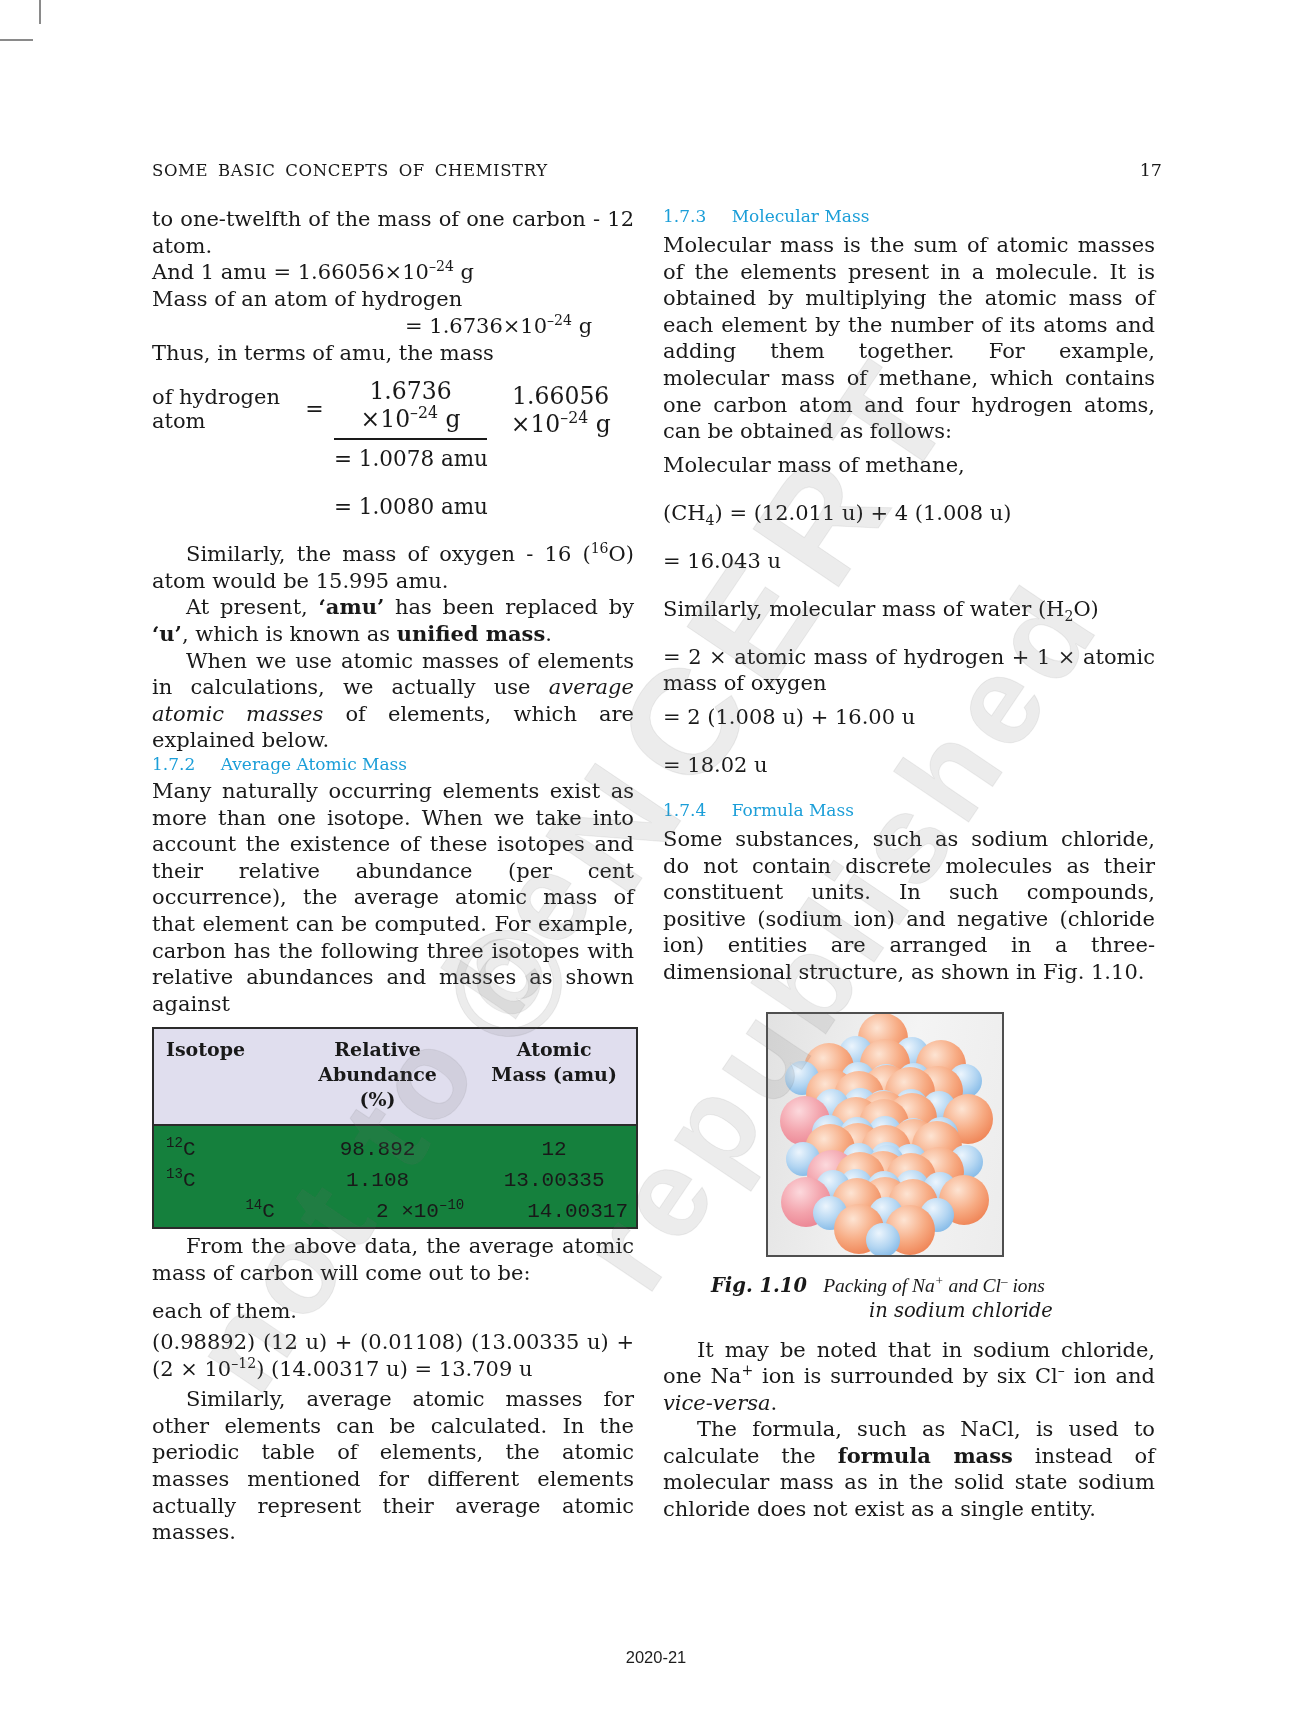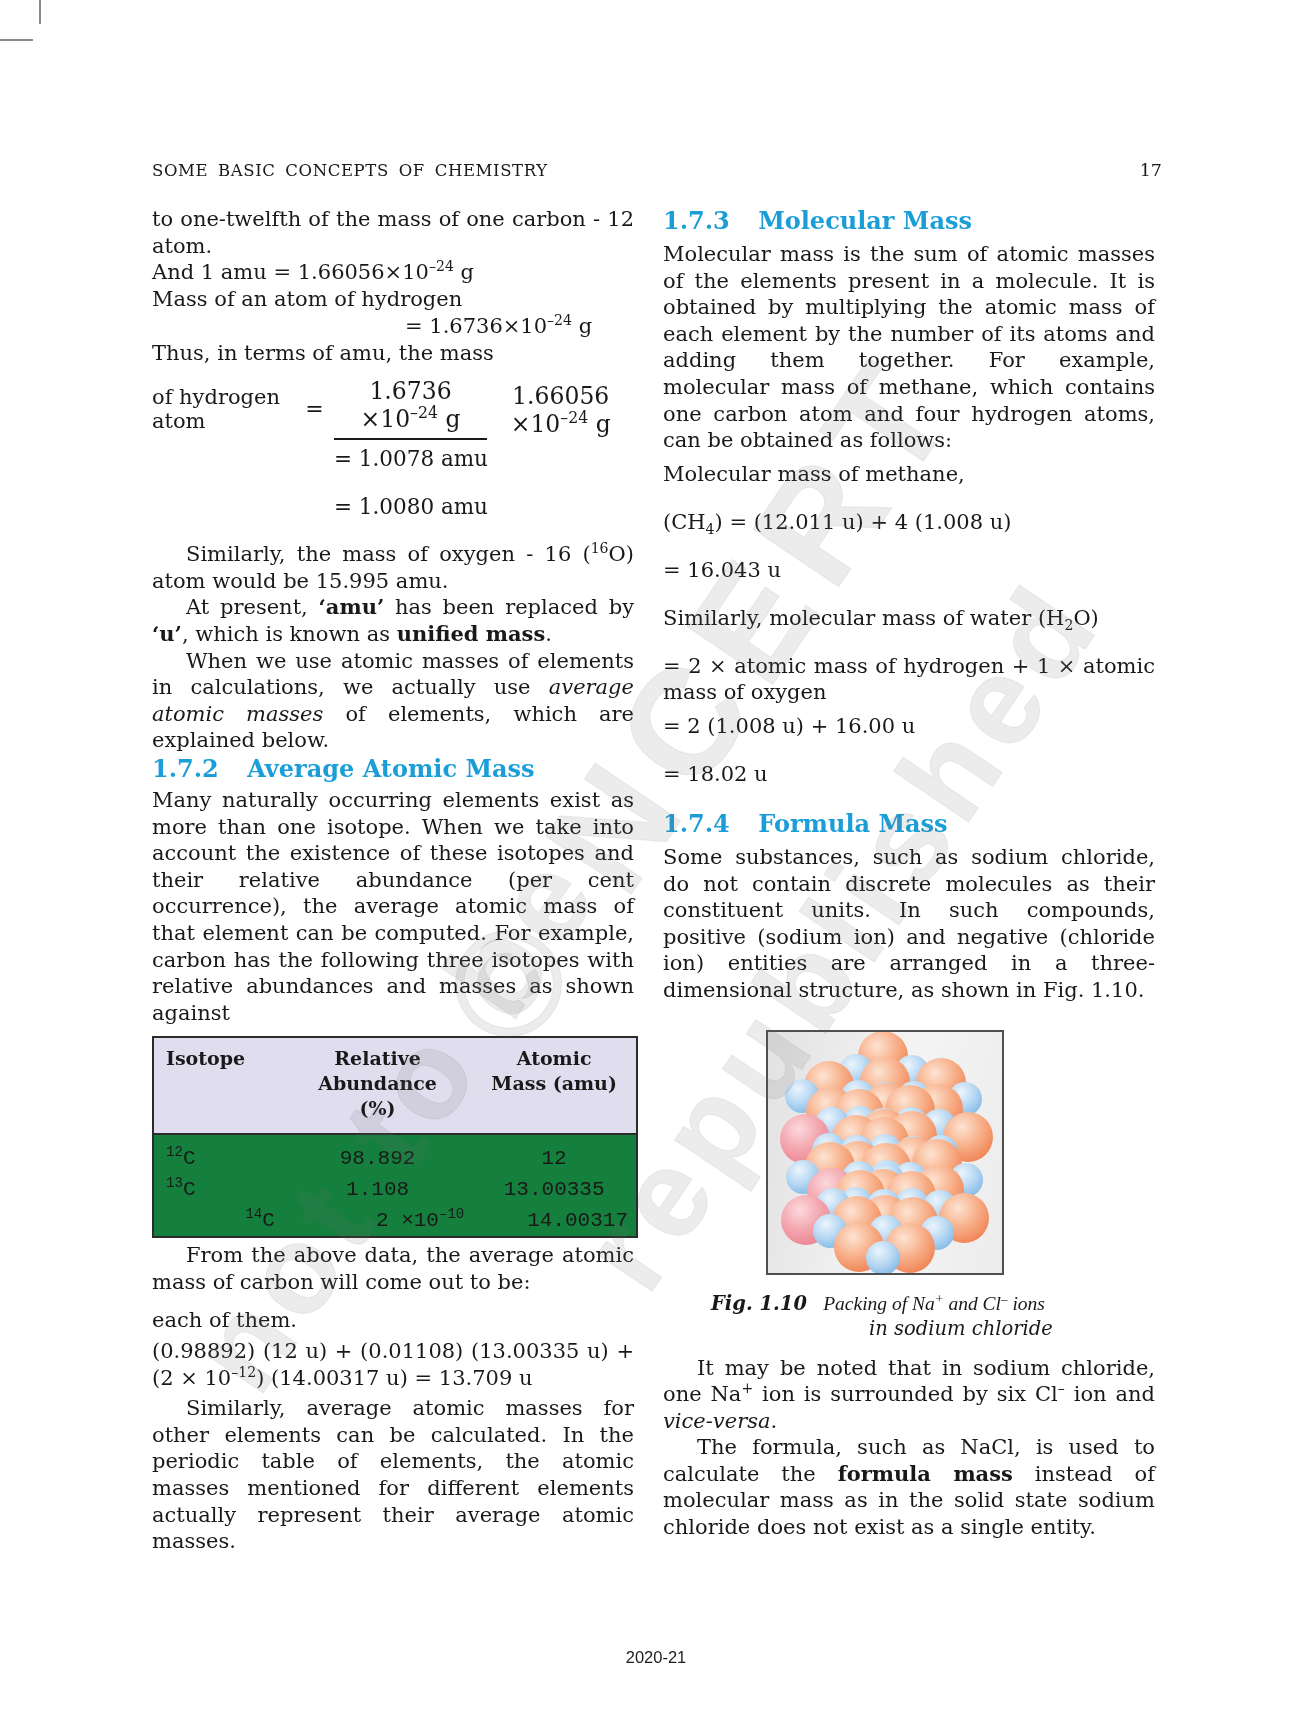--- a/index.html
+++ b/index.html
@@ -16,21 +16,21 @@
   .col{position:absolute;top:206px;}
   .col-left{left:152px;width:482px;}
   .col-right{left:663px;width:492px;}
 
   .jp{margin:0;text-align:justify;font-size:21px;line-height:26.6px;}
   .ind{text-indent:34px;}
   .mt2{margin-top:2px;}.mt4{margin-top:4px;}.mt6{margin-top:6px;}.mt8{margin-top:8px;}.mt12{margin-top:12px;}.mt14{margin-top:14px;}.mt22{margin-top:22px;}.mt30{margin-top:30px;}
   sup{font-size:67%;line-height:0;}
   sub{font-size:67%;line-height:0;}
 
-  .sec{margin:0;font-size:24px;font-weight:700;color:#1b9ed8;}
+  .sec{margin:0;font-size:17px;font-weight:400;color:#1b9ed8;}
   .sec .sec-title{margin-left:20px;}
 
   .eq{font-size:21px;line-height:27px;margin:0;}
   .shift{margin-left:253px;}
   .res{margin-left:182px;margin-top:3px;font-size:21.5px;line-height:26px;}
   .eqline{margin-top:7px;font-size:21px;line-height:27px;}
 
   .frac-row{display:flex;align-items:center;margin:10px 0 6px 0;}
   .frac-eq{margin:0 10px 0 16px;font-size:22px;}
   .frac{display:inline-flex;flex-direction:row;text-align:center;font-size:23.5px;}

